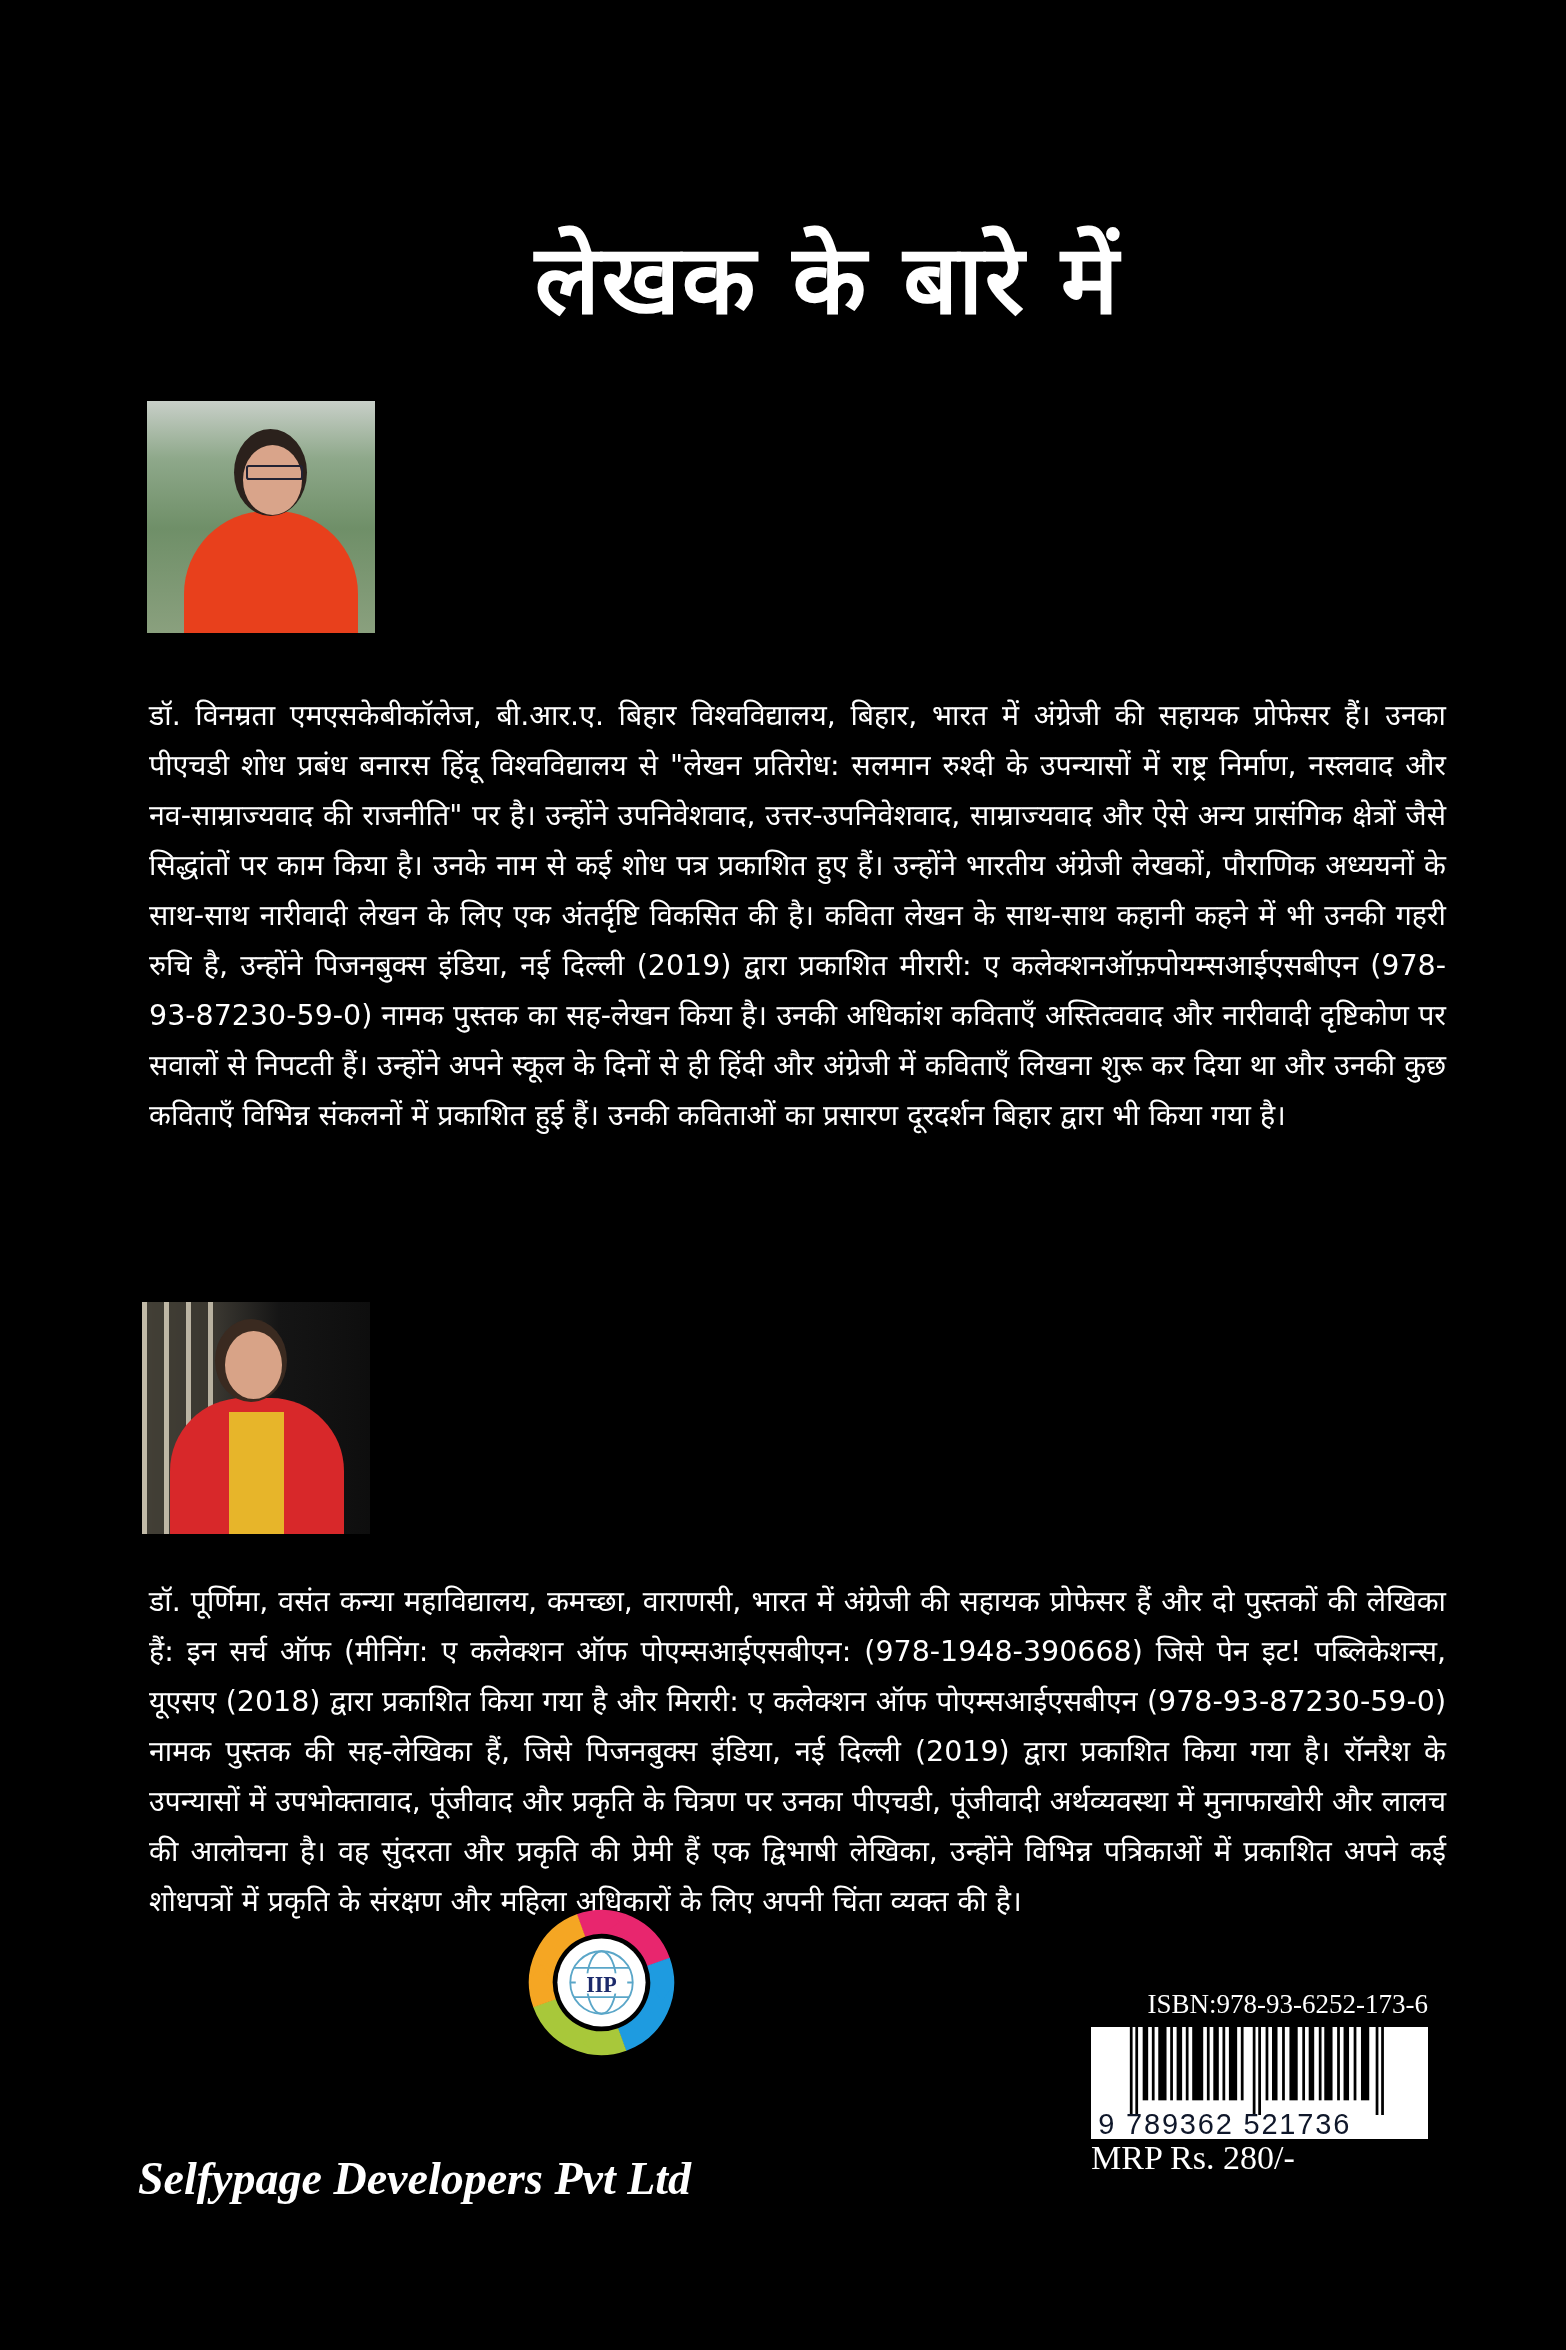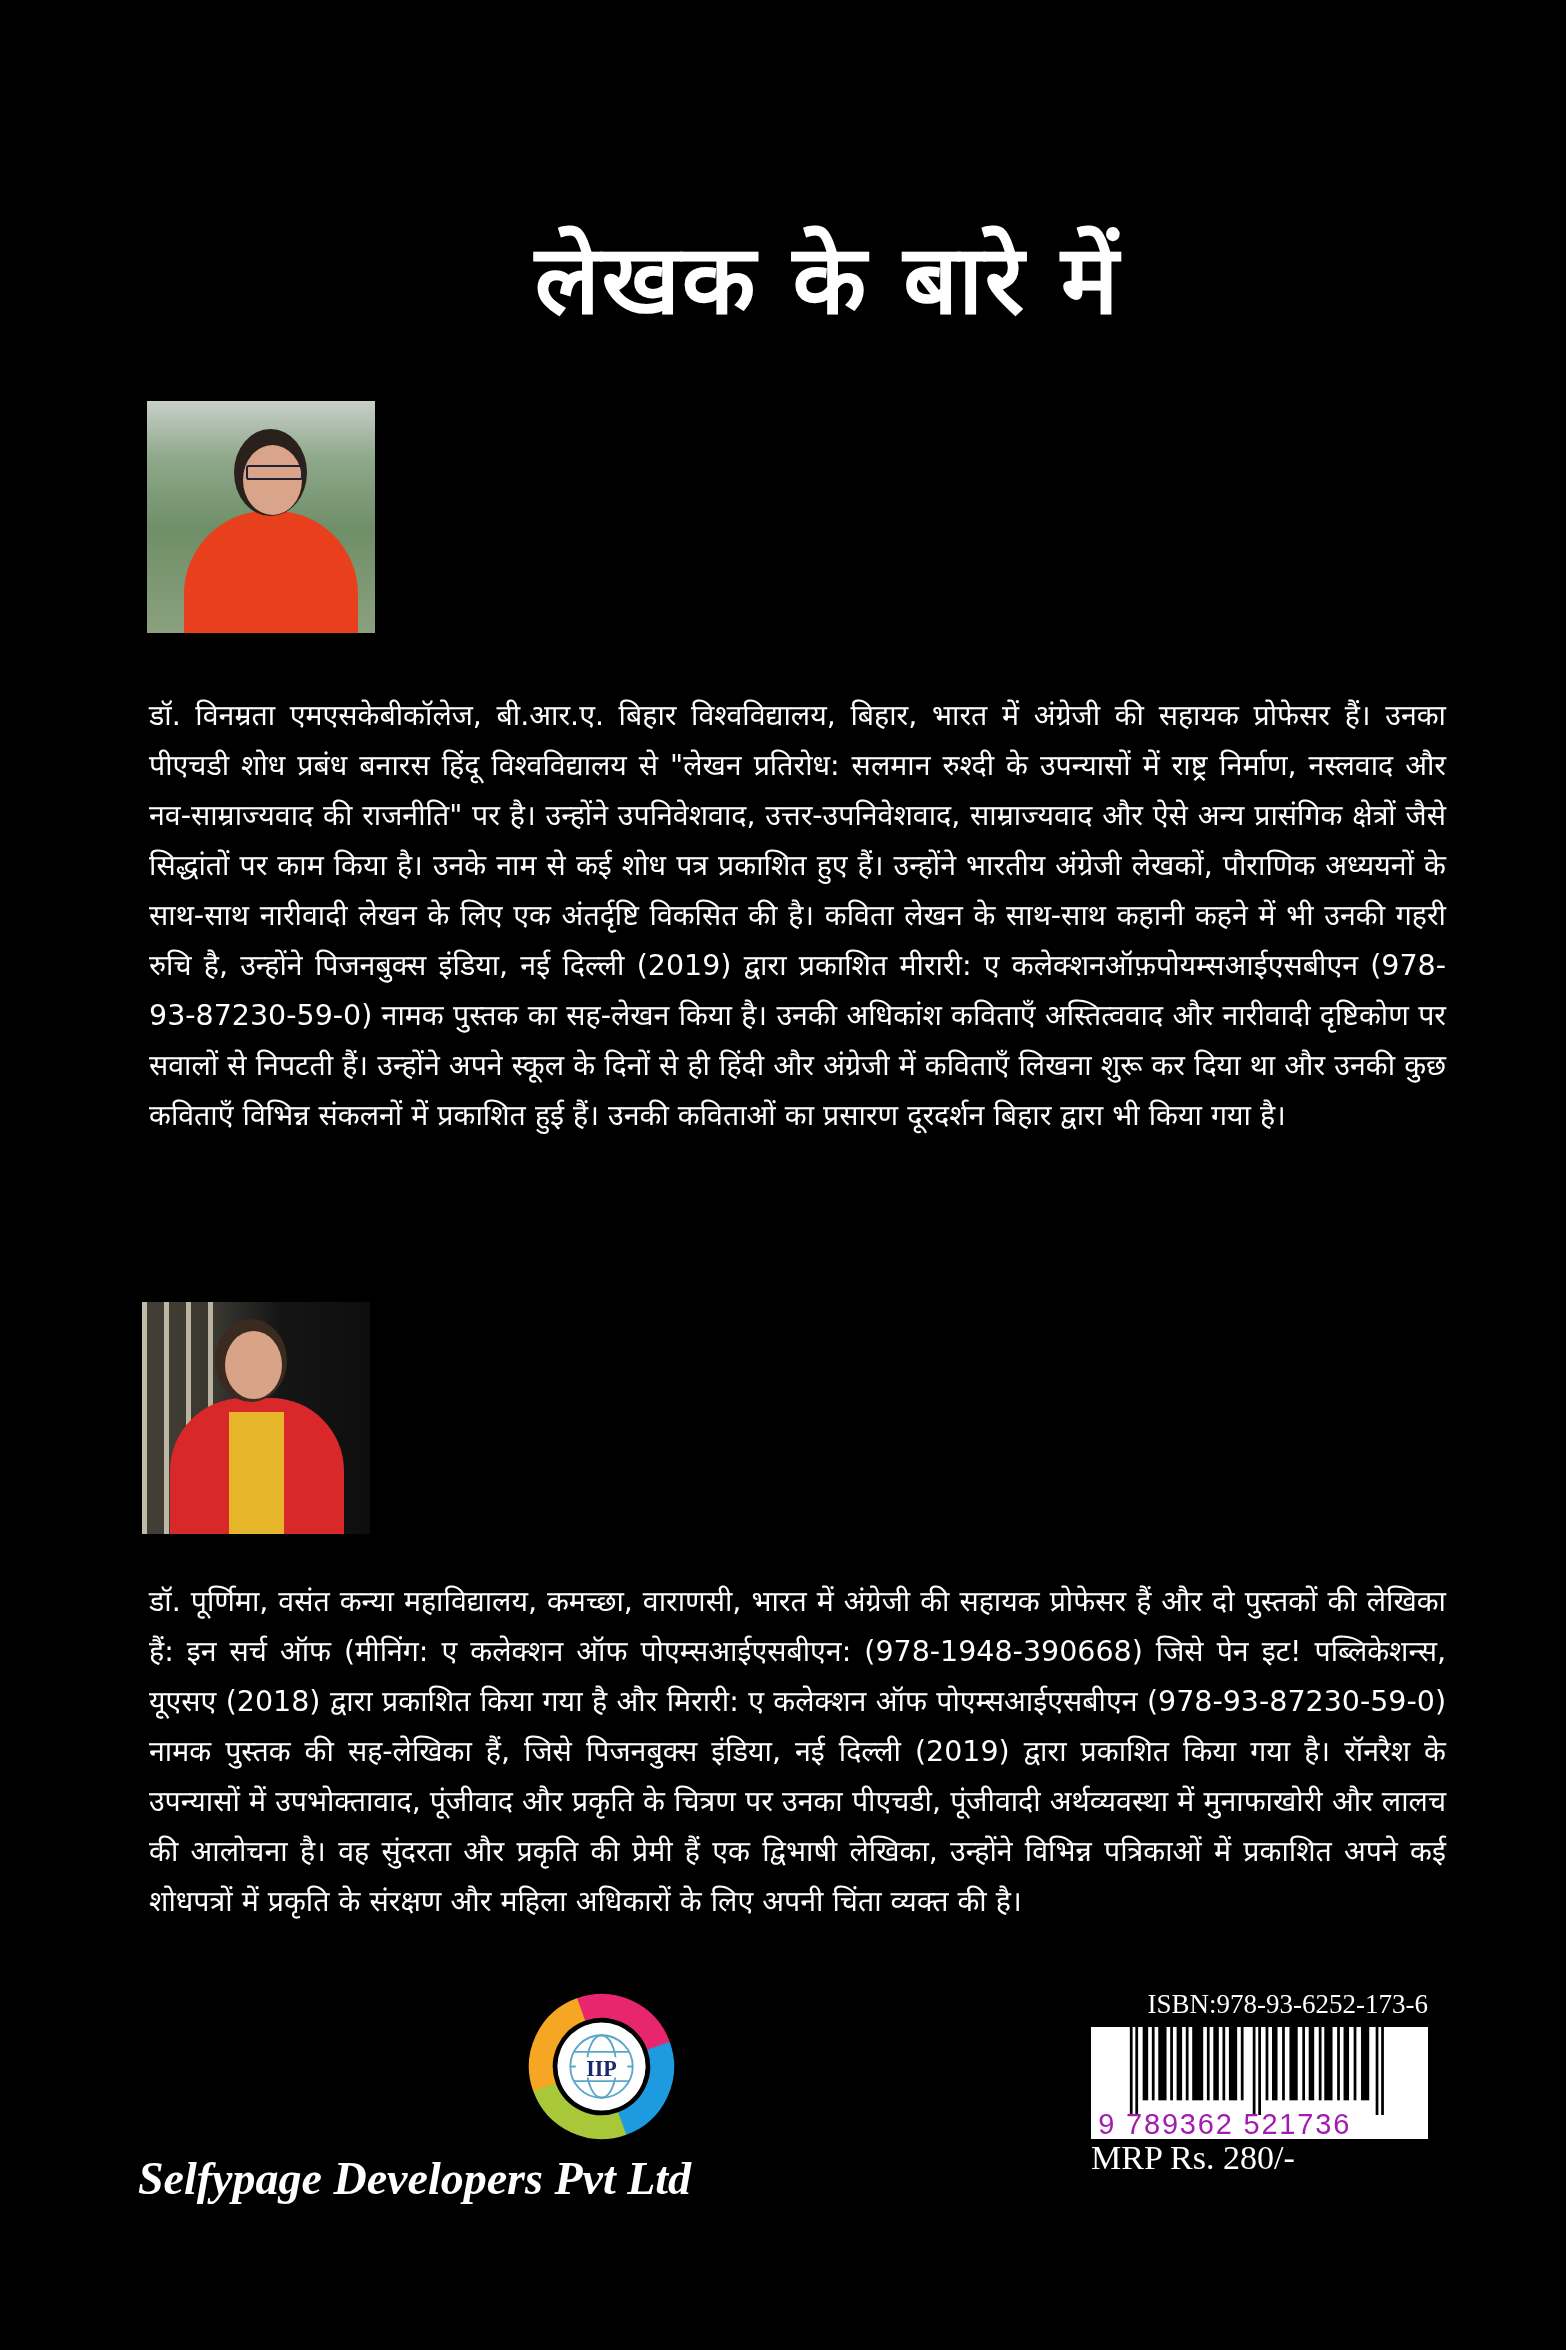--- a/index.html
+++ b/index.html
@@ -11,28 +11,28 @@
   .photo1 { left:147px; top:401px; width:228px; height:232px;
             background:linear-gradient(180deg,#c8cfc8 0%,#8ea88a 25%,#6f8f68 55%,#8aa07e 100%); }
   .photo2 { left:142px; top:1302px; width:228px; height:232px;
             background:linear-gradient(90deg,#6b6658 0%,#3d3a33 30%,#151515 60%,#0e0e0e 100%); }
   .fig-head { position:absolute; border-radius:50%; }
   .fig-body { position:absolute; }
   .bio { position:absolute; left:133px; width:1297px; font-size:28.5px; line-height:50px;
          text-align:justify; text-align-last:left; margin:16px; }
   .bio1 { top:675px; }
   .bio2 { top:1561px; }
-  .logo { position:absolute; left:528px; top:1993px; width:147px; height:147px; }
+  .logo { position:absolute; left:528px; top:1909px; width:147px; height:147px; }
   .isbn-wrap { position:absolute; left:1091px; top:1986px; width:337px; }
   .isbn-text { font-family:"Liberation Serif", serif; font-size:27px; line-height:37px;
                text-align:right; white-space:nowrap; }
   .barcode { background:#fff; height:112px; margin-top:3.7px; position:relative; }
   .bars { position:absolute; left:37px; top:0; width:266px; height:88px; }
   .bar-digits { position:absolute; left:7.3px; bottom:0; width:321px; font-family:"Liberation Sans", sans-serif;
-                font-size:29px; color:#a21caf; line-height:29px; letter-spacing:1.8px; white-space:nowrap; }
+                font-size:29px; color:#0f172a; line-height:29px; letter-spacing:1.8px; white-space:nowrap; }
   .mrp { font-family:"Liberation Serif", serif; font-size:34px; text-align:left; line-height:37px; }
   .publisher { position:absolute; left:138px; top:2149px; font-family:"Liberation Serif", serif;
                font-weight:bold; font-size:46px; line-height:59px; white-space:nowrap;font-style:italic; }
 </style>
 </head>
 <body>
 
 <h1 class="title">लेखक के बारे में</h1>
 
 <div class="photo photo1">

